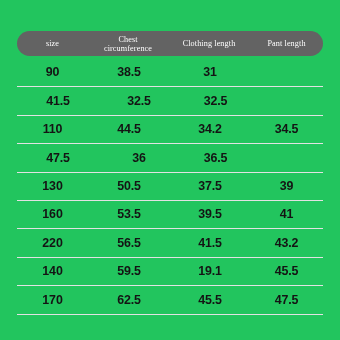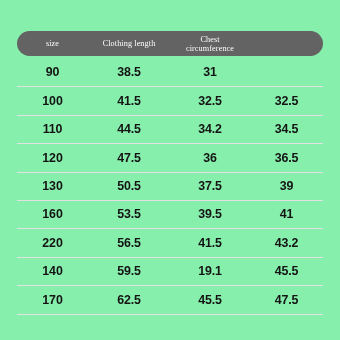--- a/index.html
+++ b/index.html
@@ -12,21 +12,21 @@
     height: 340px;
     overflow: hidden;
     font-family: "Liberation Sans", sans-serif;
     -webkit-font-smoothing: antialiased;
   }
 
   #size-chart {
     position: relative;
     width: 340px;
     height: 340px;
-    background: #86efac;
+    background: #22c55e;
     box-sizing: border-box;
   }
 
   
   .header-pill {
     position: absolute;
     left: 17px;
     top: 31px;
     width: 306px;
     height: 25px;
@@ -81,49 +81,48 @@
     letter-spacing: -0.1px;
   }
 </style>
 </head>
 <body>
 
 <div id="size-chart">
 
   <div class="header-pill">
     <div class="header-cell c1">size</div>
-    <div class="header-cell c2">Clothing length</div>
     <div class="header-cell c3">Chest
 circumference</div>
+    <div class="header-cell c2">Clothing length</div>
+    <div class="header-cell c4">Pant length</div>
   </div>
 
   <div class="rows">
 
     <div class="row">
       <div class="cell c1">90</div>
       <div class="cell c2">38.5</div>
       <div class="cell c3">31</div>
     </div>
 
     <div class="row">
-      <div class="cell c1">100</div>
       <div class="cell c2">41.5</div>
       <div class="cell c3">32.5</div>
       <div class="cell c4">32.5</div>
     </div>
 
     <div class="row">
       <div class="cell c1">110</div>
       <div class="cell c2">44.5</div>
       <div class="cell c3">34.2</div>
       <div class="cell c4">34.5</div>
     </div>
 
     <div class="row">
-      <div class="cell c1">120</div>
       <div class="cell c2">47.5</div>
       <div class="cell c3">36</div>
       <div class="cell c4">36.5</div>
     </div>
 
     <div class="row">
       <div class="cell c1">130</div>
       <div class="cell c2">50.5</div>
       <div class="cell c3">37.5</div>
       <div class="cell c4">39</div>

